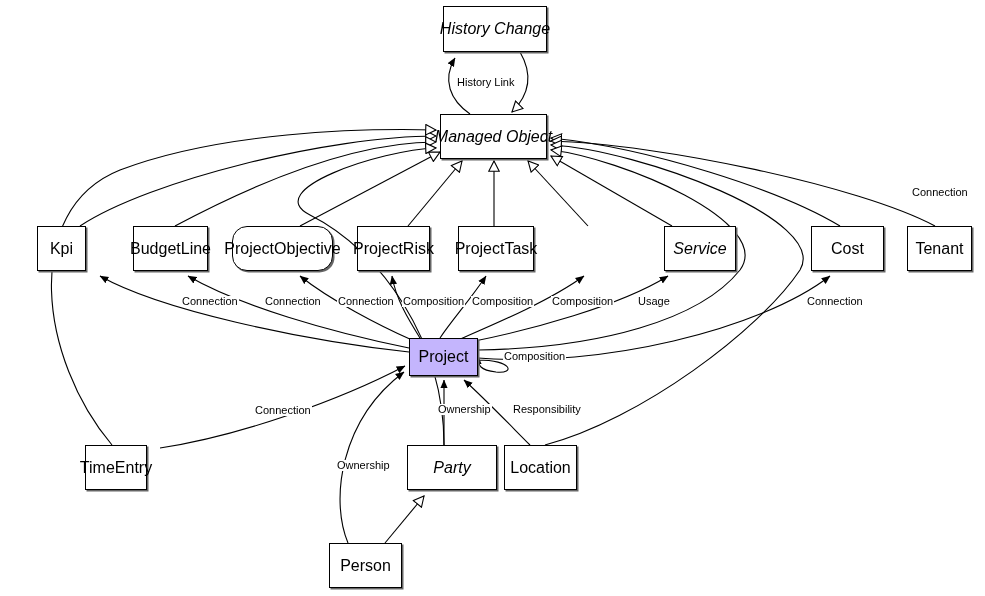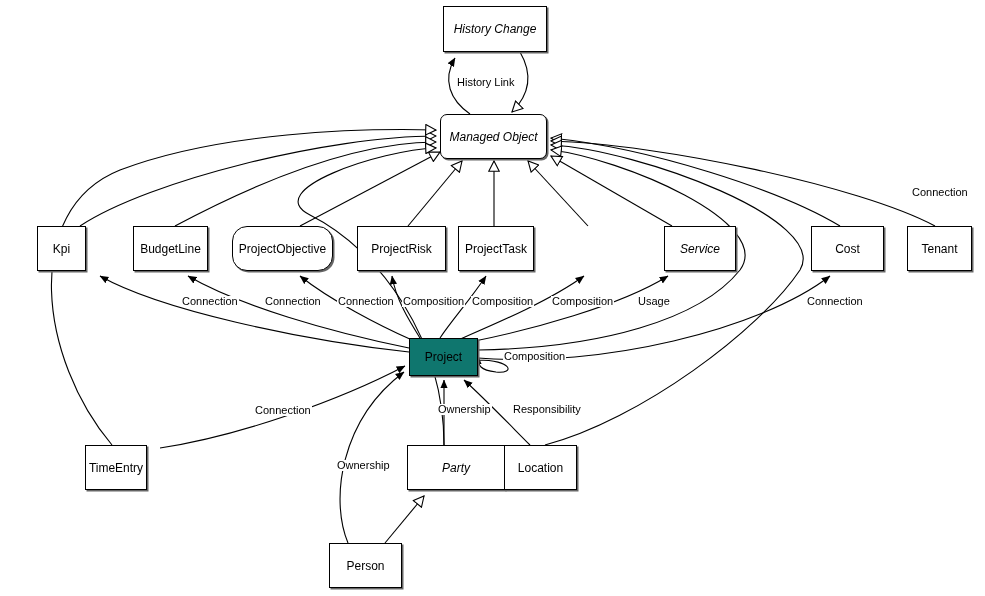--- a/index.html
+++ b/index.html
@@ -25,30 +25,30 @@
     height: 596px;
   }
   .node {
     position: absolute;
     box-sizing: border-box;
     border: 1px solid #000000;
     background: #ffffff;
     display: flex;
     align-items: center;
     justify-content: center;
-    font-size: 12px;
+    font-size: 16px;
     color: #000000;
     box-shadow: 1.5px 1.5px 0 0 #666666;
     z-index: 5;
   }
   .node.abstract .node-label {
     font-style: italic;
   }
   .node.highlight {
-    background: #0f766e;
+    background: #c4b5fd;
   }
   .node-label {
     line-height: 1;
     white-space: nowrap;
   }
   .edge-label {
     position: absolute;
     font-size: 11px;
     color: #000000;
     background: #ffffff;
@@ -111,54 +111,54 @@
       <path d="M 530 445 C 510 425 484 398 464 380" marker-end="url(#m-solid)"></path>
       <path d="M 348 543 C 330 500 340 420 404 372" marker-end="url(#m-solid)"></path>
 
       <path d="M 385 543 L 424 496" marker-end="url(#m-hollow)"></path>
     </g>
   </svg>
 
   <div class="node abstract" id="node-history-change" style="left: 443px; top: 6px; width: 104px; height: 46px;">
     <span class="node-label">History Change</span>
   </div>
-  <div class="node abstract" id="node-managed-object" style="left: 440px; top: 114px; width: 107px; height: 45px; border-radius: 7px;">
+  <div class="node abstract" id="node-managed-object" style="left: 440px; top: 114px; width: 107px; height: 45px;">
     <span class="node-label">Managed Object</span>
   </div>
   <div class="node" id="node-kpi" style="left: 37px; top: 226px; width: 49px; height: 45px;">
     <span class="node-label">Kpi</span>
   </div>
   <div class="node" id="node-budget-line" style="left: 133px; top: 226px; width: 75px; height: 45px;">
     <span class="node-label">BudgetLine</span>
   </div>
   <div class="node" id="node-project-objective" style="left: 232px; top: 226px; width: 101px; height: 45px; border-radius: 15px;">
     <span class="node-label">ProjectObjective</span>
   </div>
-  <div class="node" id="node-project-risk" style="left: 357px; top: 226px; width: 89px; height: 45px;">
+  <div class="node" id="node-project-risk" style="left: 357px; top: 226px; width: 73px; height: 45px;">
     <span class="node-label">ProjectRisk</span>
   </div>
   <div class="node" id="node-project-task" style="left: 458px; top: 226px; width: 76px; height: 45px;">
     <span class="node-label">ProjectTask</span>
   </div>
   <div class="node abstract" id="node-service" style="left: 664px; top: 226px; width: 72px; height: 45px;">
     <span class="node-label">Service</span>
   </div>
   <div class="node" id="node-cost" style="left: 811px; top: 226px; width: 73px; height: 45px;">
     <span class="node-label">Cost</span>
   </div>
   <div class="node" id="node-tenant" style="left: 907px; top: 226px; width: 65px; height: 45px;">
     <span class="node-label">Tenant</span>
   </div>
   <div class="node highlight" id="node-project" style="left: 409px; top: 338px; width: 69px; height: 38px;">
     <span class="node-label">Project</span>
   </div>
   <div class="node" id="node-time-entry" style="left: 85px; top: 445px; width: 62px; height: 45px;">
     <span class="node-label">TimeEntry</span>
   </div>
-  <div class="node abstract" id="node-party" style="left: 407px; top: 445px; width: 98px; height: 45px;">
+  <div class="node abstract" id="node-party" style="left: 407px; top: 445px; width: 90px; height: 45px;">
     <span class="node-label">Party</span>
   </div>
   <div class="node" id="node-location" style="left: 504px; top: 445px; width: 73px; height: 45px;">
     <span class="node-label">Location</span>
   </div>
   <div class="node" id="node-person" style="left: 329px; top: 543px; width: 73px; height: 45px;">
     <span class="node-label">Person</span>
   </div>
 
   <div class="edge-label" id="lbl-0" style="left: 456px; top: 77px;">History Link</div>

